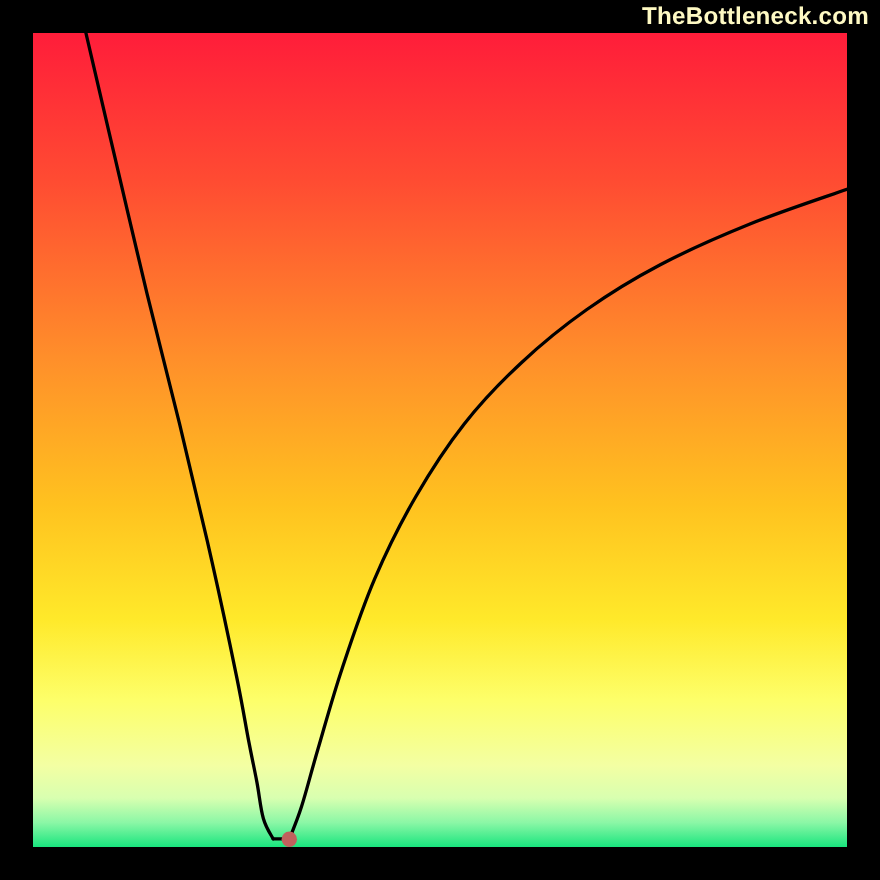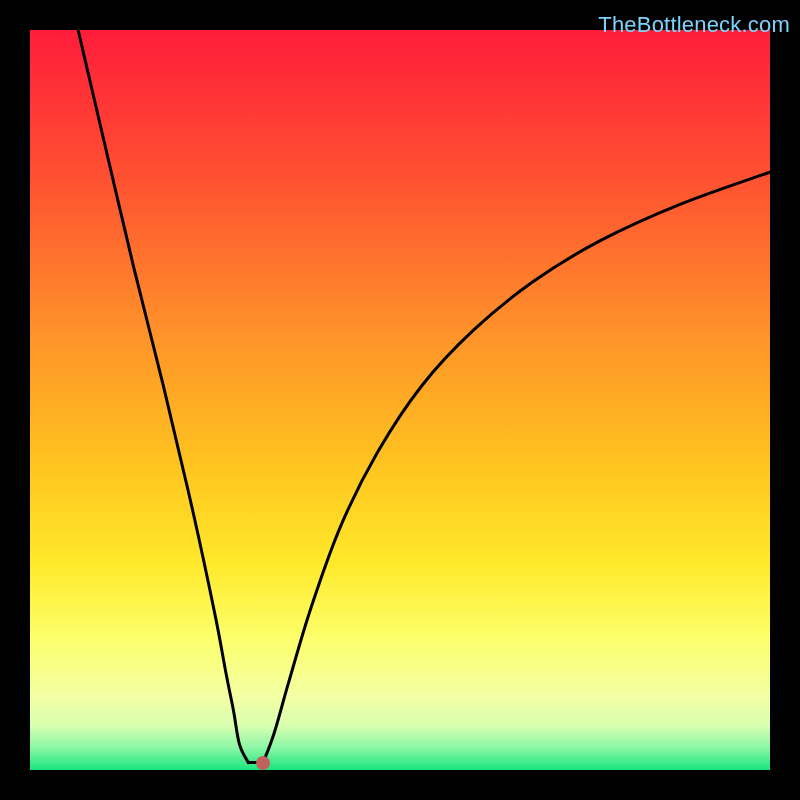--- a/index.html
+++ b/index.html
@@ -12,25 +12,25 @@
     background: #ffffff;
   }
   .frame {
     position: relative;
     width: 800px;
     height: 800px;
     background: #000000;
   }
   .watermark {
     position: absolute;
-    top: 12px;
+    top: 2px;
     right: 10px;
-    color: #7dd3fc;
+    color: #fef9c3;
     font-size: 22px;
-    font-weight: 400;
+    font-weight: 700;
     letter-spacing: 0.2px;
     z-index: 5;
   }
   .plot-area {
     position: absolute;
     left: 30px;
     top: 30px;
     width: 740px;
     height: 740px;
     overflow: hidden;

